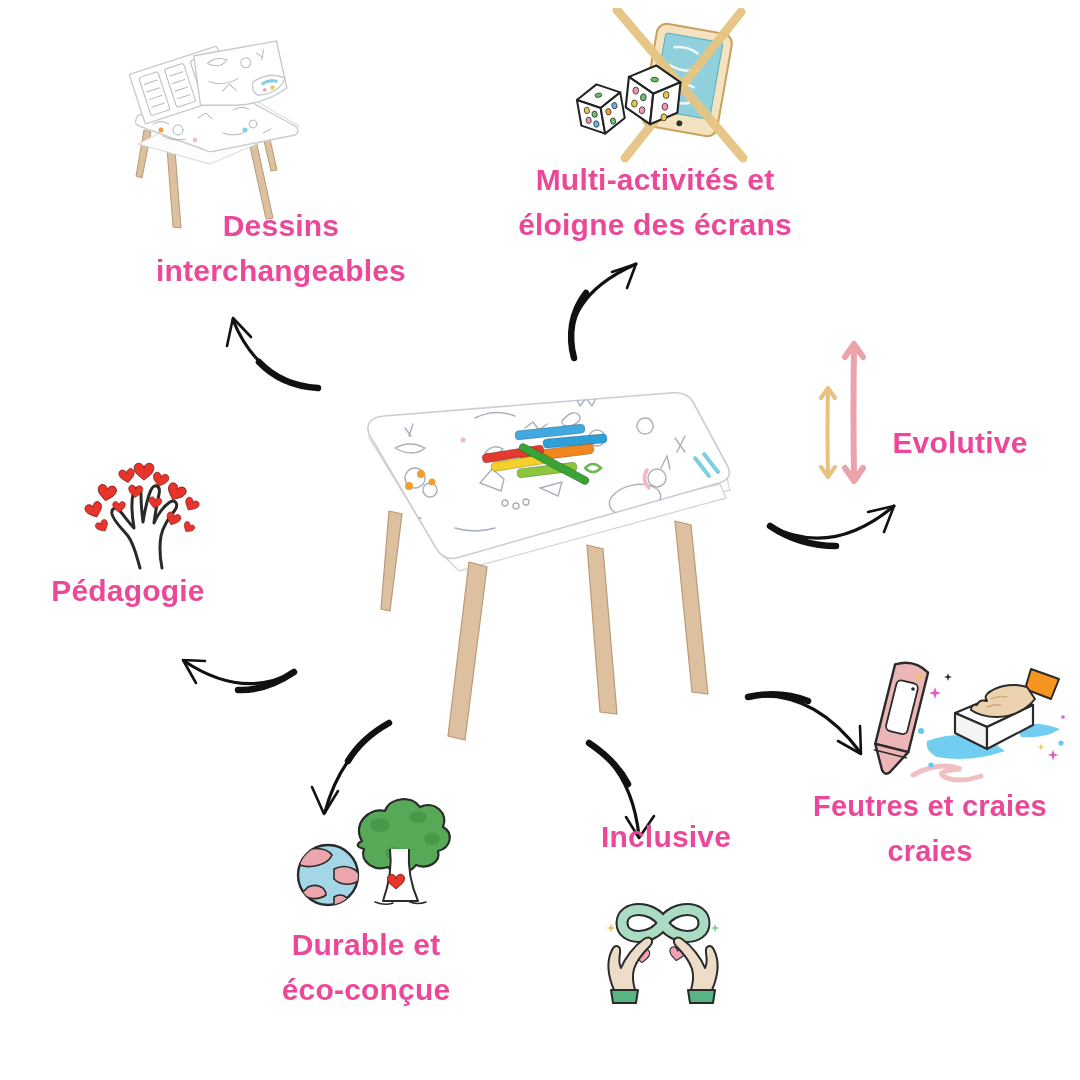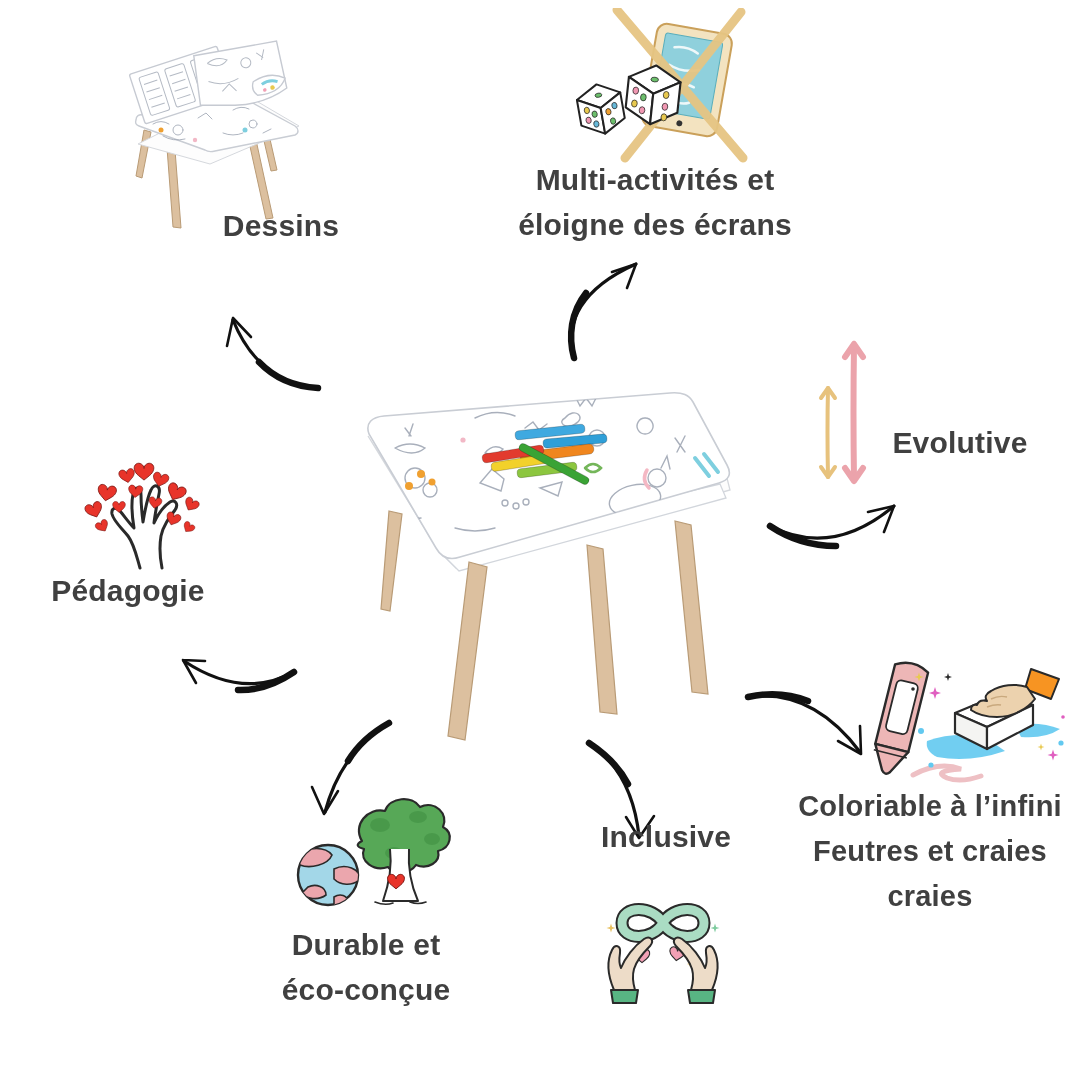--- a/index.html
+++ b/index.html
@@ -2,21 +2,21 @@
 <html><head>
 <meta charset="utf-8">
 <style>
   html,body{margin:0;padding:0;background:#ffffff;}
   #canvas{
     position:relative;width:1080px;height:1080px;background:#ffffff;
     font-family:"Liberation Sans",sans-serif;overflow:hidden;
   }
   .label{
     position:absolute;transform:translateX(-50%);text-align:center;
-    font-weight:bold;color:#404040;font-size:30px;line-height:45px;
+    font-weight:bold;color:#ec4899;font-size:30px;line-height:45px;
     letter-spacing:.2px;white-space:nowrap;
   }
   .label.small{font-size:29px;}
   .abs{position:absolute;}
   svg{display:block;}
 </style>
 </head>
 <body>
 
 <div id="canvas">
@@ -380,33 +380,33 @@
       <g>
         <path d="M294,672 Q243,700 184,661" stroke-width="3.2"></path>
         <path d="M294,672 Q266,691 238,690" stroke-width="6.5"></path>
         <path d="M183,660 L196,683 M183,660 L205,661" stroke-width="2.6"></path>
       </g>
     </g>
   </svg>
 
   <div class="label" style="left:281px;top:203px">
     <div>Dessins</div>
+    <div>interchangeables</div>
   </div>
 
   <div class="label" style="left:655px;top:157px">
     <div>Multi-activités et</div>
     <div>éloigne des écrans</div>
   </div>
 
   <div class="label" style="left:960px;top:420px">
     <div>Evolutive</div>
   </div>
 
   <div class="label small" style="left:930px;top:784px">
-    <div>Coloriable à l’infini</div>
     <div>Feutres et craies</div>
     <div>craies</div>
   </div>
 
   <div class="label" style="left:666px;top:814px">
     <div>Inclusive</div>
   </div>
 
   <div class="label" style="left:366px;top:922px">
     <div>Durable et</div>

